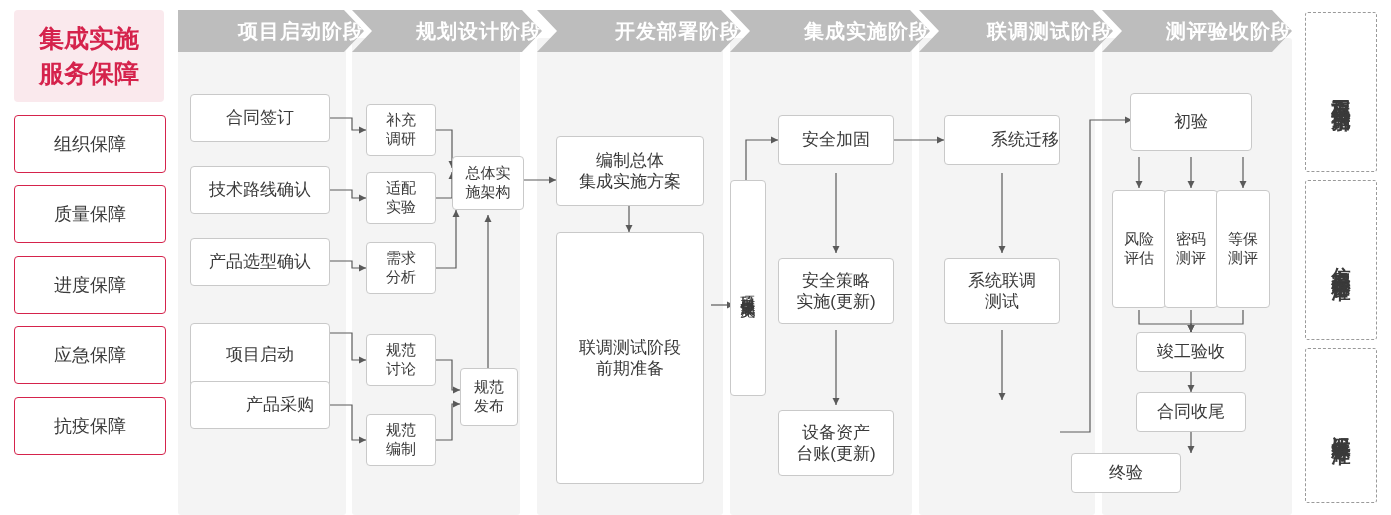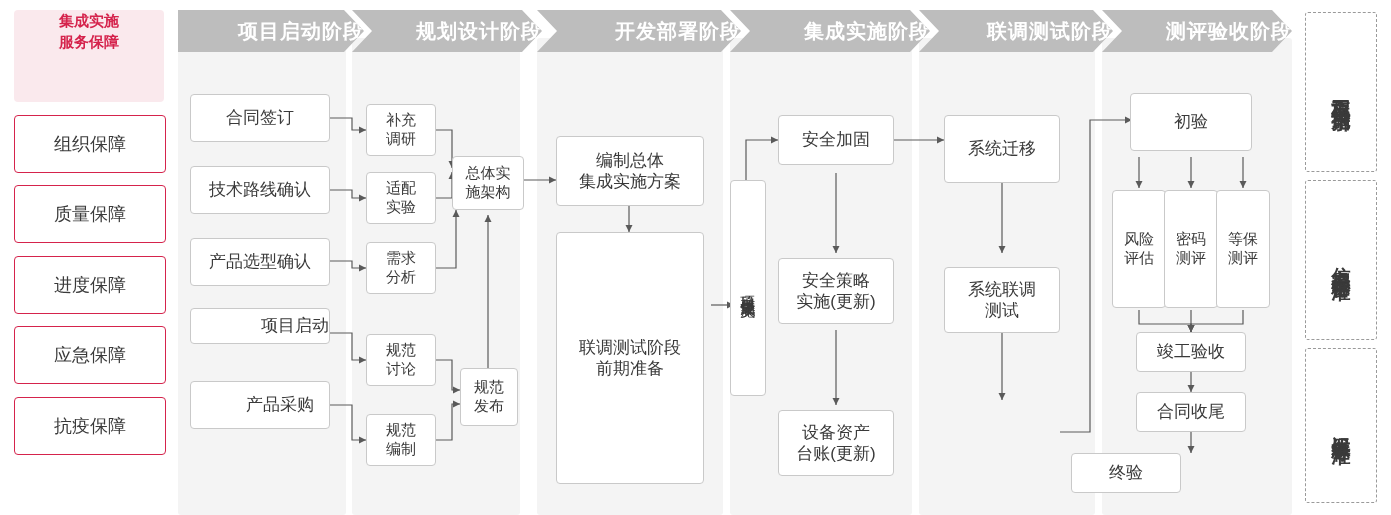--- a/index.html
+++ b/index.html
@@ -10,22 +10,22 @@
     color:#3a3a3a;
     overflow:hidden;
   }
   .canvas{position:relative;width:1391px;height:515px;}
 
   
   .left-col{position:absolute;left:14px;top:10px;width:150px;height:495px;}
   .left-title{
     width:150px;height:92px;border-radius:4px;
     background:#fae9ed;color:#d5234c;
-    display:flex;align-items:flex-start;justify-content:center;
-    font-weight:bold;font-size:15px;line-height:1.4;text-align:center;
+    display:flex;align-items:center;justify-content:center;
+    font-weight:bold;font-size:25px;line-height:1.4;text-align:center;
   }
   .left-item{
     width:150px;height:56px;margin-top:12.5px;
     border:1px solid #d5234c;border-radius:4px;
     background:#ffffff;color:#3a3a3a;
     display:flex;align-items:center;justify-content:center;
     font-size:18px;
   }
   .phase-bg{
     position:absolute;top:38px;bottom:0;
@@ -180,21 +180,21 @@
 
   <div class="node" style="left:190px;top:94px;width:140px;height:48px;">
       <span>合同签订</span>
     </div>
   <div class="node" style="left:190px;top:166px;width:140px;height:48px;text-align:right;">
       <span>技术路线确认</span>
     </div>
   <div class="node" style="left:190px;top:238px;width:140px;height:48px;">
       <span>产品选型确认</span>
     </div>
-  <div class="node" style="left:190px;top:308px;width:140px;height:36px;justify-content:flex-end;">
+  <div class="node" style="left:190px;top:323px;width:140px;height:64px;">
       <span>项目启动</span>
     </div>
   <div class="node" style="left:190px;top:381px;width:140px;height:48px;padding-left:40px;">
       <span>产品采购</span>
     </div>
 
   <div class="node sm" style="left:366px;top:104px;width:70px;height:52px;white-space:pre-line;"><span>补充
 调研</span></div>
   <div class="node sm" style="left:366px;top:172px;width:70px;height:52px;white-space:pre-line;"><span>适配
 实验</span></div>
@@ -218,24 +218,24 @@
       <span>项目整体集成实施</span>
     </div>
   <div class="node" style="left:778px;top:115px;width:116px;height:50px;">
       <span>安全加固</span>
     </div>
   <div class="node" style="left:778px;top:258px;width:116px;height:66px;white-space:pre-line;"><span>安全策略
 实施(更新)</span></div>
   <div class="node" style="left:778px;top:410px;width:116px;height:66px;white-space:pre-line;"><span>设备资产
 台账(更新)</span></div>
 
-  <div class="node" style="left:944px;top:115px;width:116px;height:68px;">
+  <div class="node" style="left:944px;top:115px;width:116px;height:50px;justify-content:flex-end;">
       <span>系统迁移</span>
     </div>
-  <div class="node" style="left:944px;top:267px;width:116px;height:66px;white-space:pre-line;"><span>系统联调
+  <div class="node" style="left:944px;top:258px;width:116px;height:66px;white-space:pre-line;"><span>系统联调
 测试</span></div>
 
   <div class="node" style="left:1130px;top:93px;width:122px;height:58px;">
       <span>初验</span>
     </div>
   <div class="node sm" style="left:1112px;top:190px;width:54px;height:118px;white-space:pre-line;"><span>风险
 评估</span></div>
   <div class="node sm" style="left:1164px;top:190px;width:54px;height:118px;white-space:pre-line;"><span>密码
 测评</span></div>
   <div class="node sm" style="left:1216px;top:190px;width:54px;height:118px;white-space:pre-line;"><span>等保

